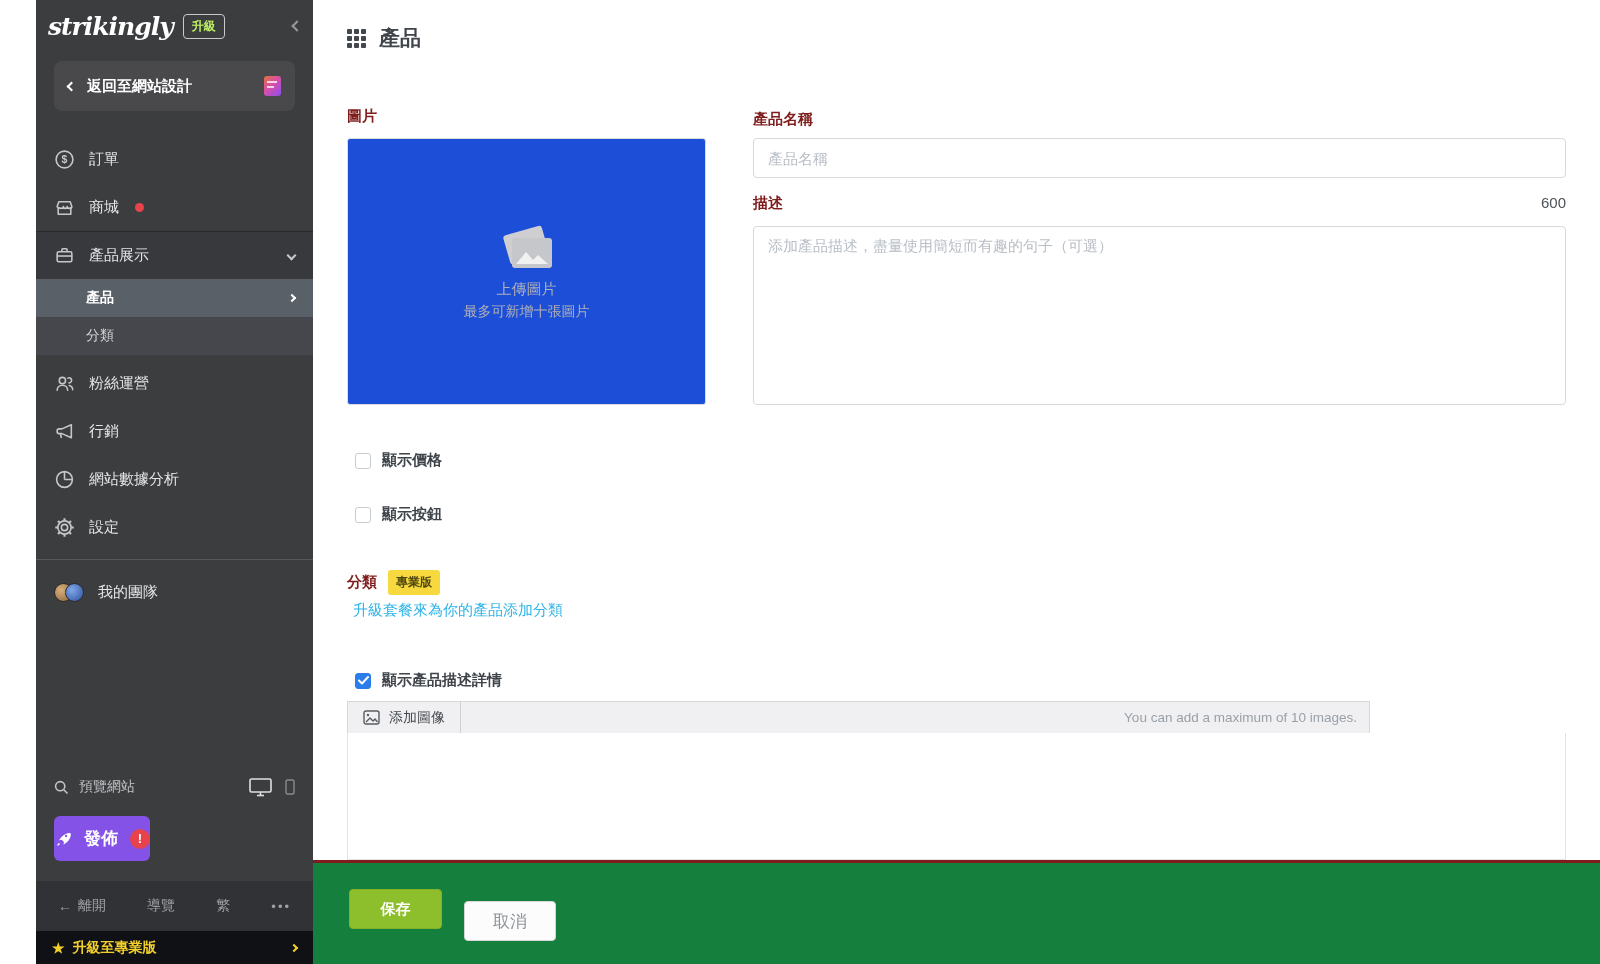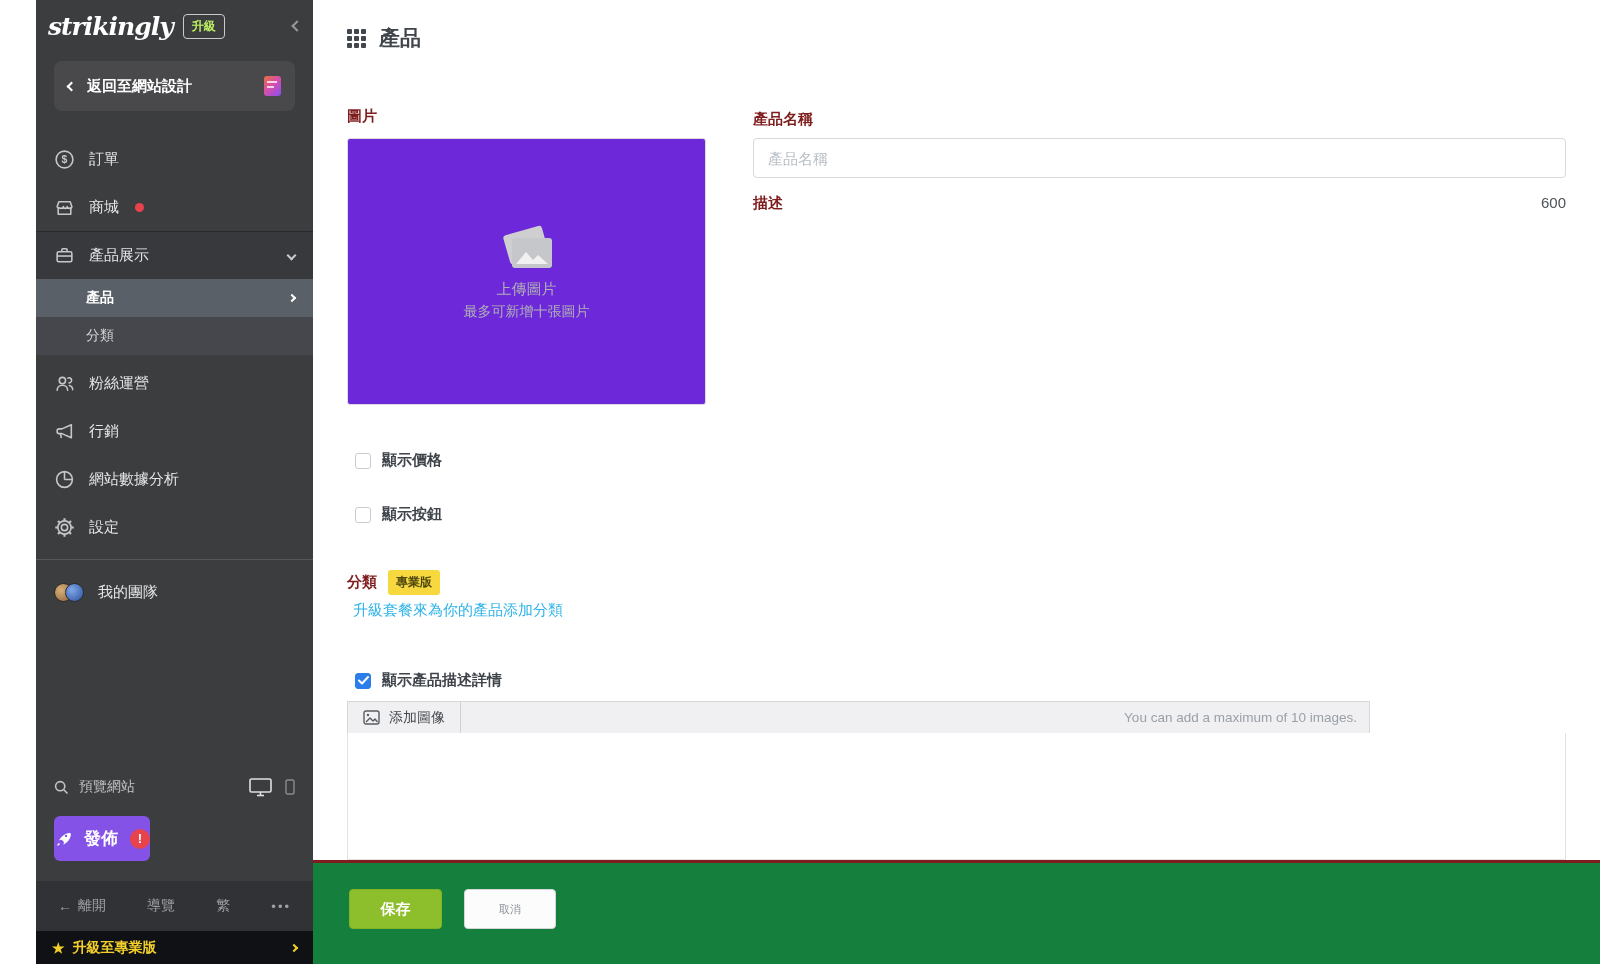--- a/index.html
+++ b/index.html
@@ -53,21 +53,21 @@
   .upgrade-bar .chev { margin-left:auto; width:6px; height:6px; color:#f2cf2a; }
 
   
   .main { position:relative; flex:1; background:#fff; height:100%; }
   .main-header { position:absolute; left:34px; top:24px; display:flex; align-items:center; gap:13px; }
   .grid-icon { display:grid; grid-template-columns:repeat(3,5px); grid-template-rows:repeat(3,5px); gap:2px; }
   .grid-icon span { background:#42474d; border-radius:1px; }
   .page-title { font-size:21px; font-weight:bold; color:#3f444b; }
 
   .field-label { position:absolute; font-size:15px; font-weight:bold; color:#7f1d1d; }
-  .upload-box { position:absolute; left:34px; top:138px; width:359px; height:267px; background:#6d28d9; border:1px solid #dcdcde; border-radius:3px; display:flex; flex-direction:column; align-items:center; justify-content:center; cursor:pointer; }
+  .upload-box { position:absolute; left:34px; top:138px; width:359px; height:267px; background:#1d4ed8; border:1px solid #dcdcde; border-radius:3px; display:flex; flex-direction:column; align-items:center; justify-content:center; cursor:pointer; }
   .upload-title { color:#b0b1b5; font-size:15px; margin-top:-8px; }
   .upload-sub { color:#b0b1b5; font-size:14px; margin-top:4px; }
 
   .text-input { position:absolute; left:440px; top:138px; width:813px; height:40px; border:1px solid #d5dade; border-radius:4px; padding:0 14px; font-size:15px; color:#3f444b; font-family:"Liberation Sans", sans-serif; }
   .desc-row { position:absolute; left:440px; top:194px; width:813px; display:flex; justify-content:space-between; align-items:baseline; }
   .char-counter { font-size:15px; color:#4c5258; }
   .desc-area { position:absolute; left:440px; top:226px; width:813px; height:179px; border:1px solid #d5dade; border-radius:4px; padding:10px 14px; font-size:15px; color:#3f444b; resize:none; font-family:"Liberation Sans", sans-serif; }
   ::placeholder { color:#b8bec5; opacity:1; }
 
   .check-row { position:absolute; display:flex; align-items:center; gap:11px; cursor:pointer;padding-left:8px; }
@@ -79,21 +79,21 @@
   .pro-badge { background:#f7d93f; color:#4e470e; font-size:12px; font-weight:bold; border-radius:3px; padding:4px 8px; }
   .upgrade-link { position:absolute; left:40px; top:601px; color:#2eb3e8; font-size:15px; cursor:pointer; text-decoration:none; }
 
   .editor-toolbar { position:absolute; left:34px; top:701px; width:1023px; height:33px; background:#f0f0f2; border:1px solid #d7d7da; display:flex; align-items:center; }
   .add-image-btn { display:flex; align-items:center; gap:9px; padding:0 15px; height:100%; border-right:1px solid #d0d0d3; font-size:14px; color:#44494f; cursor:pointer; }
   .max-note { margin-left:auto; padding-right:12px; font-size:13.5px; color:#9aa0a8; }
   .editor-area { position:absolute; left:34px; top:733px; width:1219px; bottom:104px; background:#fff; border:1px solid #e3e3e5; border-top:none; }
 
   .main-footer { position:absolute; left:0; right:0; bottom:0; height:104px; background:#15803d; border-top:3px solid #7f1d1d; display:flex; align-items:flex-start; gap:22px; padding:26px 16px 0 36px; }
   .save-btn { width:93px; height:40px; background:#8cbf2b; border:1px solid #82b324; border-radius:4px; color:#fff; font-size:15px; font-weight:bold; cursor:pointer; }
-  .cancel-btn { width:92px; height:40px; background:#fcfcfc; border:1px solid #d6d6d8; border-radius:4px; color:#8d939a; font-size:11px; cursor:pointer; }
+  .cancel-btn { width:92px; height:40px; background:#fcfcfc; border:1px solid #d6d6d8; border-radius:4px; color:#8d939a; font-size:17px; cursor:pointer;margin-top:12px; }
 </style>
 </head>
 <body>
 
 <div class="app">
 
   <aside class="sidebar">
     <div class="logo-row">
       <span class="logo">strikingly</span>
       <span class="upgrade-badge">升級</span>
@@ -283,20 +283,21 @@
       <div class="upload-sub">最多可新增十張圖片</div>
     </div>
 
     <span class="field-label" style="left:440px; top:110px;">產品名稱</span>
     <input class="text-input" type="text" placeholder="產品名稱" style="">
 
     <div class="desc-row">
       <span class="field-label" style="position:static;">描述</span>
       <span class="char-counter">600</span>
     </div>
+    <textarea class="desc-area" placeholder="添加產品描述，盡量使用簡短而有趣的句子（可選）" style=""></textarea>
 
     <div class="check-row" style="left:34px; top:451px;">
       <span class="checkbox"></span>
       <span class="check-label">顯示價格</span>
     </div>
     <div class="check-row" style="left:34px; top:505px;">
       <span class="checkbox"></span>
       <span class="check-label">顯示按鈕</span>
     </div>
 

